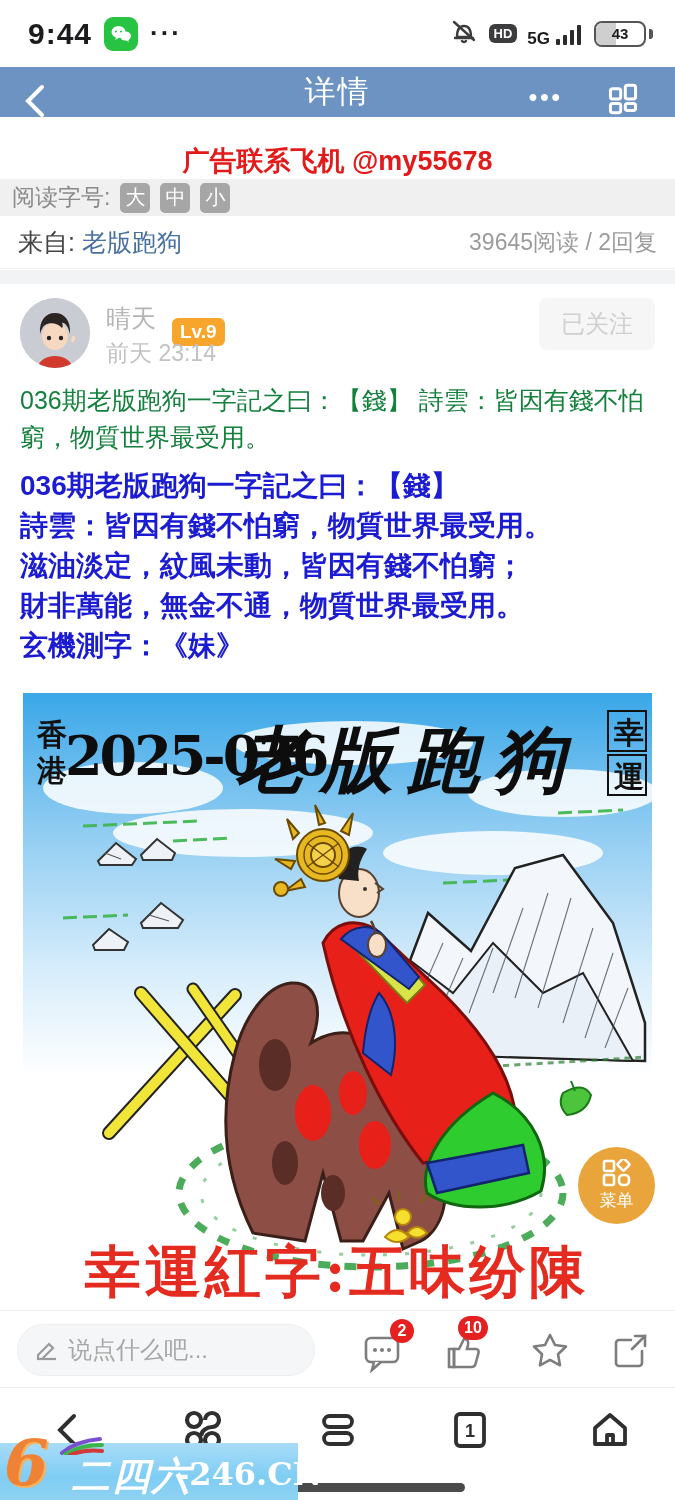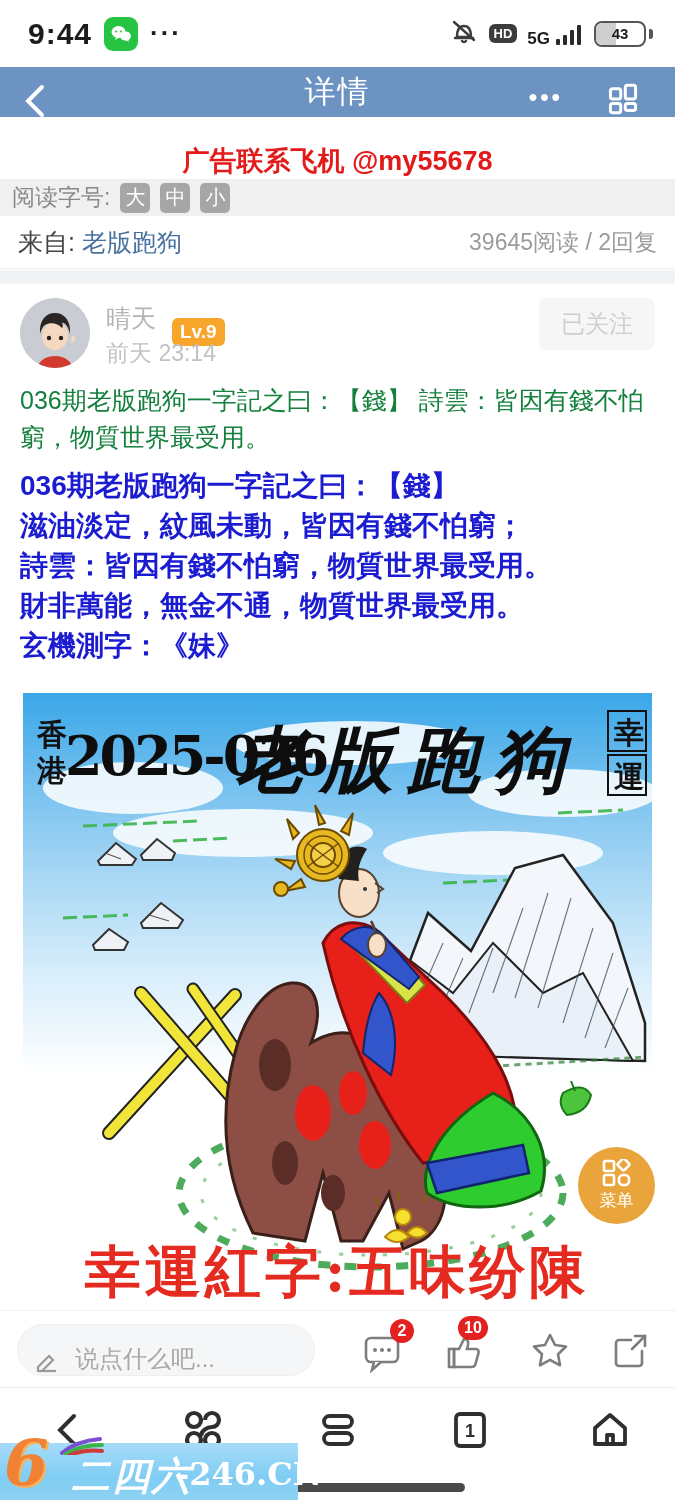--- a/index.html
+++ b/index.html
@@ -57,21 +57,21 @@
 
   
   .pic-wrap { top:693px; left:23px; width:629px; height:617px; background:#fff; }
 
   
   .menu-fab { top:1147px; left:578px; width:77px; height:77px; border-radius:50%; background:#e9a53c; display:flex; flex-direction:column; align-items:center; justify-content:center; gap:2px; }
   .menu-fab-label { color:#fff; font-size:17px; }
 
   
   .comment-bar { top:1310px; left:0; width:675px; height:78px; background:#fff; border-top:1px solid #f0f0f0; border-bottom:1px solid #ebebeb; display:flex; align-items:center; }
-  .comment-input { position:absolute; left:17px; top:13px; width:298px; height:52px; background:#f5f6f7; border:1px solid #efefef; border-radius:26px; display:flex; align-items:flex-end; padding-left:16px; gap:15px; }
+  .comment-input { position:absolute; left:17px; top:13px; width:298px; height:52px; background:#f5f6f7; border:1px solid #efefef; border-radius:26px; display:flex; align-items:center; padding-left:16px; gap:8px; }
   .comment-placeholder { color:#a8a8a8; font-size:24px; }
   .cicon { position:absolute; top:18px; }
   .badge { position:absolute; background:#e42020; color:#fff; font-size:16px; font-weight:bold; border-radius:12px; min-width:24px; height:24px; display:flex; align-items:center; justify-content:center; padding:0 6px; }
 
   
   .nav-bar { top:1388px; left:0; width:675px; height:112px; background:#fff; }
   .nav-item { position:absolute; top:14px; width:56px; height:56px; display:flex; align-items:center; justify-content:center; }
   .home-indicator { position:absolute; left:205px; top:95px; width:260px; height:9px; background:#4a4a4a; border-radius:5px; }
 
   
@@ -179,22 +179,22 @@
       <path d="M52 38c2-1 4 1 3 4-1 2-3 3-4 2z" fill="#f6d7c0"></path>
     </svg>
   </span>
   <span class="author-name">晴天</span>
   <span class="lv-badge">Lv.9</span>
   <span class="post-time">前天 23:14</span>
   <span class="follow-btn">已关注</span>
   <div class="post-body">036期老版跑狗一字記之曰：【錢】 詩雲：皆因有錢不怕窮，物質世界最受用。</div>
   <div class="blue-block">
     <div>036期老版跑狗一字記之曰：【錢】</div>
+    <div>詩雲：皆因有錢不怕窮，物質世界最受用。</div>
     <div>滋油淡定，紋風未動，皆因有錢不怕窮；</div>
-    <div>詩雲：皆因有錢不怕窮，物質世界最受用。</div>
     <div>財非萬能，無金不通，物質世界最受用。</div>
     <div>玄機測字：《妹》</div>
   </div>
 </div>
 
 <div class="abs pic-wrap">
   <svg width="629" height="617" viewBox="0 0 629 617">
     <defs>
       <linearGradient id="sky" x1="0" y1="0" x2="0" y2="1">
         <stop offset="0" stop-color="#3aa7e8"></stop>

